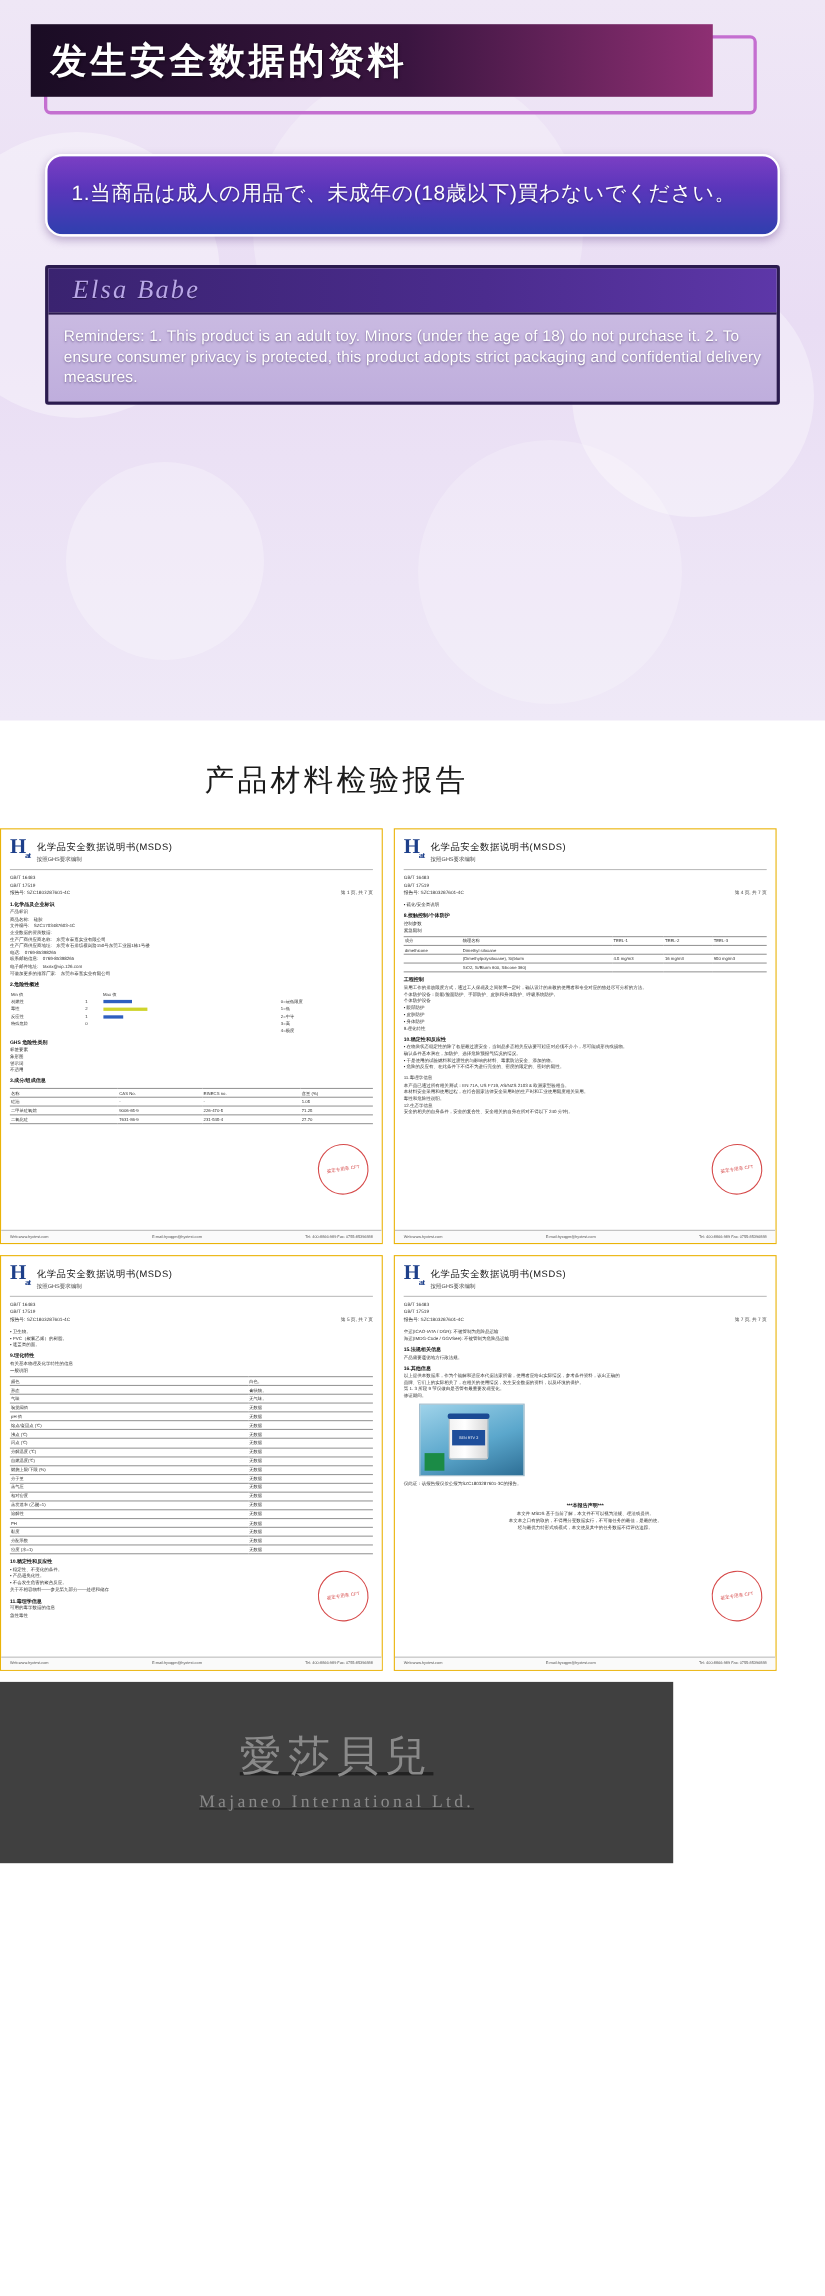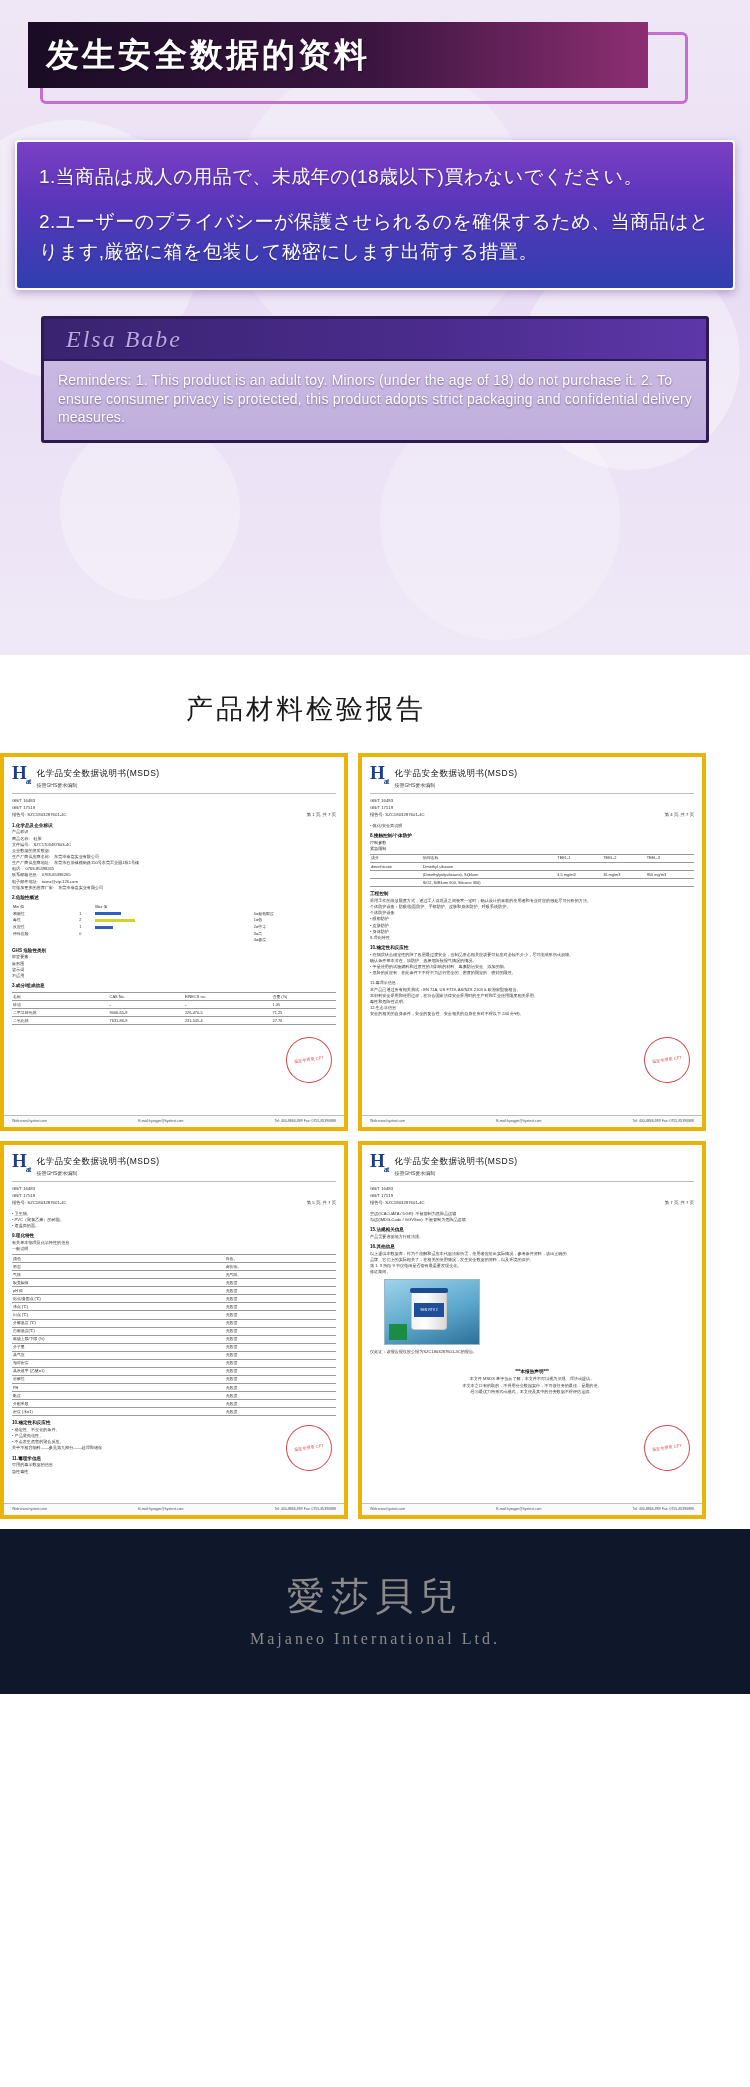--- a/index.html
+++ b/index.html
@@ -52,24 +52,24 @@
     color:#ffffff;
     font-size:33px;
     letter-spacing:3px;
     font-weight:bold;
     text-shadow:1px 1px 2px rgba(0,0,0,.5);
   }
 
   .jp-box{
     position:relative;
     margin:36px auto 0 auto;
-    width:720px;
+    width:668px;
     background:linear-gradient(180deg,#7b3fc4 0%, #5b36bb 40%, #2f3fae 100%);
     border:2px solid #ffffff;
-    border-radius:4px;
+    border-radius:16px;
     padding:20px 22px 22px 22px;
     box-shadow:0 3px 8px rgba(80,40,120,.35);
   }
   .jp-line{
     color:#ffffff;
     font-size:19px;
     line-height:1.55;
     letter-spacing:.5px;
     margin:0 0 16px 0;
     text-shadow:0 1px 2px rgba(0,0,0,.35);
@@ -127,21 +127,21 @@
   }
   .sheets{
     width:706px;
     margin:0 auto;
     display:grid;
     grid-template-columns:1fr 1fr;
     gap:10px 10px;
   }
   .sheet{
     position:relative;
-    border:4px solid #eab308;
+    border:1px solid #eab308;
     background:#ffffff;
     height:378px;
     overflow:hidden;
     font-size:4.1px;
     line-height:1.5;
     color:#2a2a2a;
   }
   .sheet-inner{ padding:6px 8px 0 8px; position:relative; height:100%; }
   .sheet-head{
     display:flex; align-items:flex-start; gap:6px;
@@ -214,24 +214,25 @@
   .can .lbl{
     position:absolute; left:2px; top:12px; right:2px; height:14px;
     background:#1f4f9b; color:#fff; font-size:3.4px;
     display:flex; align-items:center; justify-content:center;
   }
   .can .cap{ position:absolute; left:-2px; top:-3px; right:-2px; height:5px; background:#1a4a94; border-radius:2px;}
   .grn{ position:absolute; left:4px; bottom:4px; width:18px;height:16px;background:#1b8b46; }
 
   
   .footer-brand{
-    width:750px;
-    background:#0f172a;
+    width:612px;
+    background:#404040;
     padding:42px 0 46px 0;
     text-align:center;
+    text-decoration:underline;
   }
   .fb-cn{
     font-family:"Liberation Serif", serif;
     font-size:38px;
     color:#8a8a8a;
     letter-spacing:6px;
   }
   .fb-en{
     margin-top:8px;
     font-family:"Liberation Serif", serif;
@@ -254,21 +255,20 @@
 
     <div class="title-wrap">
       <div class="title-frame"></div>
       <div class="title-bar">
         <span>发生安全数据的资料</span>
       </div>
     </div>
 
     <div class="jp-box">
       <p class="jp-line">1.当商品は成人の用品で、未成年の(18歳以下)買わないでください。</p>
-      <p class="jp-line">2.ユーザーのプライバシーが保護させられるのを確保するため、当商品はとります,厳密に箱を包装して秘密にします出荷する措置。</p>
     </div>
 
     <div class="en-box">
       <div class="brand-band">
         <span>Elsa Babe</span>
       </div>
       <div class="en-text">
         <p>Reminders: 1. This product is an adult toy. Minors (under the age of 18) do not purchase it. 2. To ensure consumer privacy is protected, this product adopts strict packaging and confidential delivery measures.</p>
       </div>
     </div>

